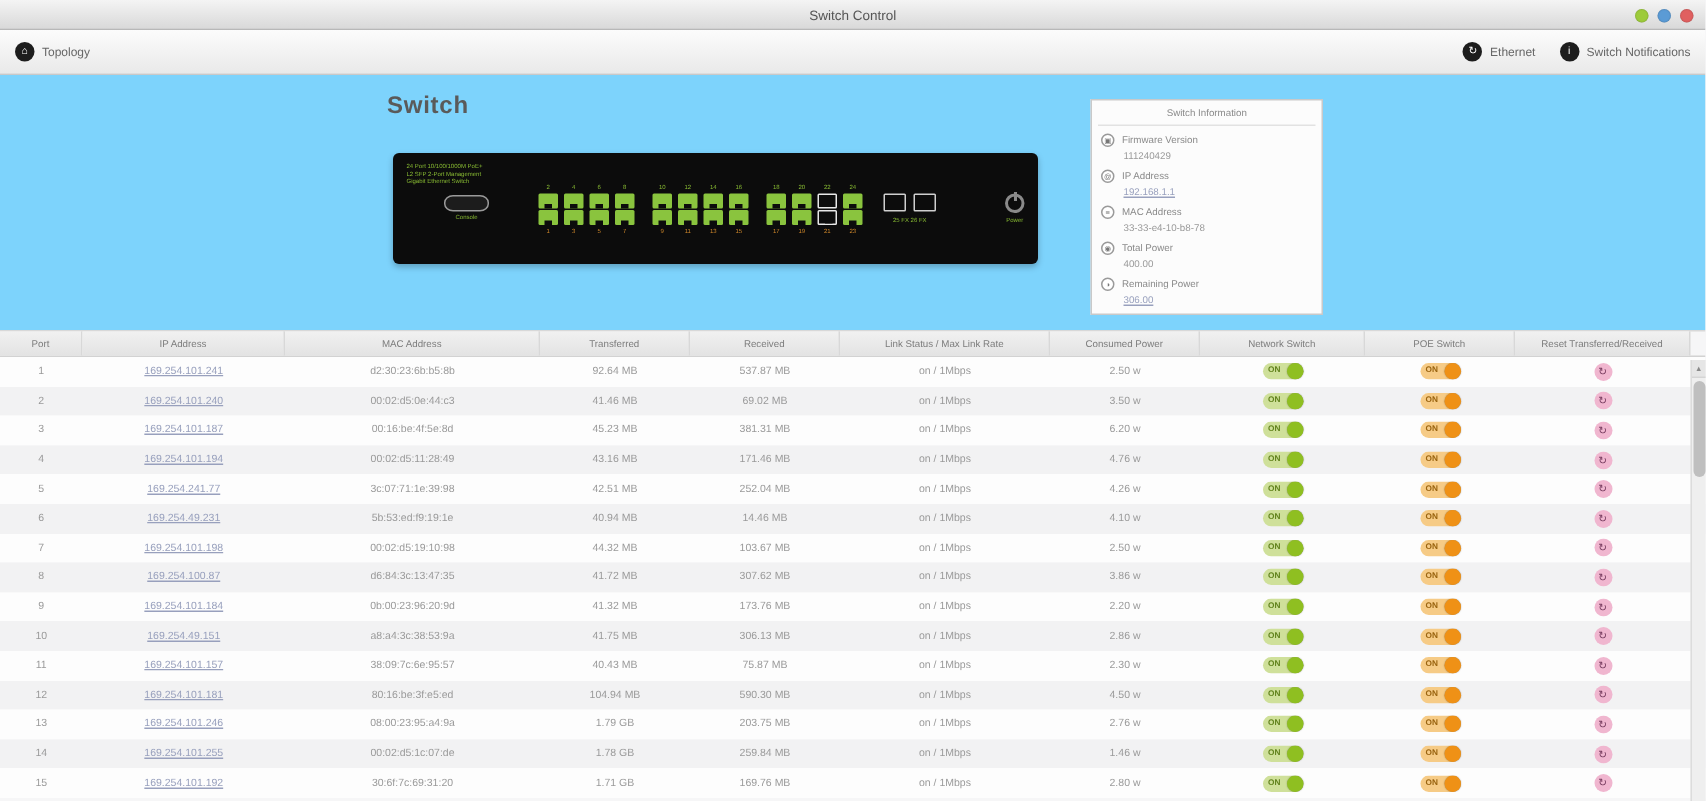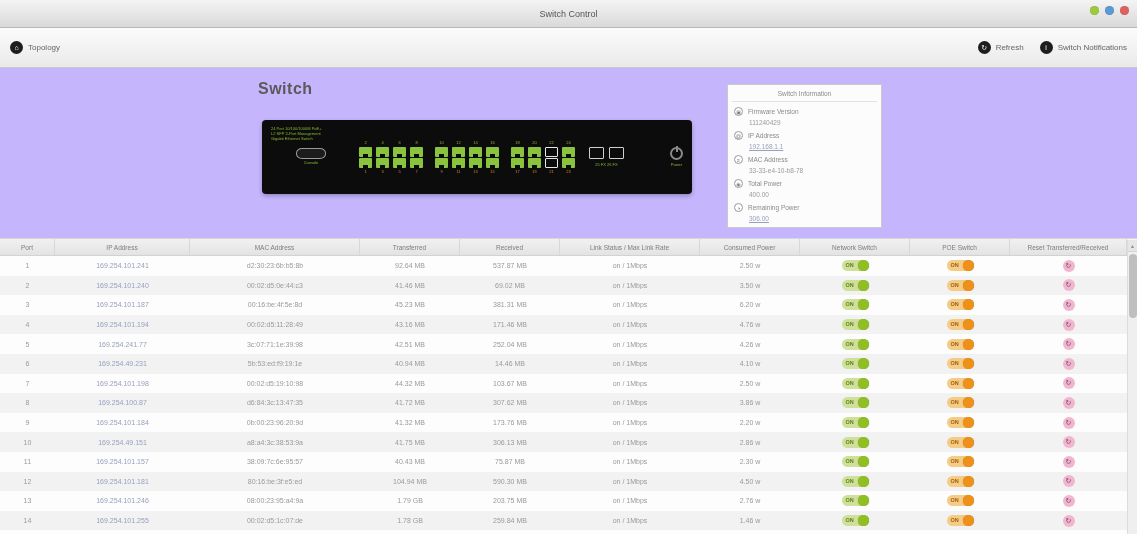--- a/index.html
+++ b/index.html
@@ -1,41 +1,41 @@
 <!DOCTYPE html>
 <html><head>
 <meta charset="utf-8">
 <style>
   * { box-sizing: border-box; margin: 0; padding: 0; }
   html,body { width:1137px; height:534px; overflow:hidden;
     font-family:"Liberation Sans","DejaVu Sans",sans-serif; background:#f6f6f7; }
 
   
-  .titlebar { position:relative; height:28px;
+  .titlebar { position:relative; height:20px;
     background:linear-gradient(#f4f4f4,#d9d9d9); border-bottom:1px solid #b8b8b8;
     display:flex; align-items:center; justify-content:center; }
   .titlebar-title { font-size:9px; color:#555; }
   .win-controls { position:absolute; right:8px; top:6px; display:flex; gap:6px; }
   .win-btn { width:9px; height:9px; border-radius:50%; cursor:pointer;
     box-shadow: inset 0 0 1px rgba(0,0,0,.35); }
   .win-btn.min { background:#9dcb3b; } .win-btn.max { background:#5b9bd5; }
   .win-btn.close { background:#e06060; }
 
   
-  .toolbar { height:40px; background:linear-gradient(#fcfcfc,#e9e9e9);
+  .toolbar { height:30px; background:linear-gradient(#fcfcfc,#e9e9e9);
     border-bottom:1px solid #c9c9c9; display:flex; align-items:center;
     justify-content:space-between; padding:0 10px; }
   .tool-group { display:flex; align-items:center; gap:16px; }
   .tool-btn { display:flex; align-items:center; gap:5px; cursor:pointer; }
   .tool-icon { width:13px; height:13px; border-radius:50%; background:#1d1d1d;
     color:#fff; font-size:7px; line-height:13px; text-align:center; flex:0 0 13px; }
   .tool-label { font-size:8px; color:#666; }
 
   
-  .main { position:relative; height:170px; background:#c4b5fd; }
+  .main { position:relative; height:170px; background:#7dd3fc; }
   .switch-heading { position:absolute; left:258px; top:12px; font-size:16px;
     font-weight:bold; color:#5a5a5a; letter-spacing:.5px; }
 
   
   .device { position:absolute; left:262px; top:52px; width:430px; height:74px;
     background:#0c0c0c; border-radius:4px; display:flex; align-items:center;
     padding:0 9px; box-shadow:0 2px 4px rgba(0,0,0,.25); }
   .device-left { width:80px; align-self:flex-start; padding-top:6px; }
   .desc-line { font-size:4px; line-height:5px; color:#86b832; white-space:nowrap; }
   .console-port { width:30px; height:11px; border:1px solid #9a9a9a;
@@ -132,21 +132,21 @@
 <div class="toolbar">
   <div class="tool-group">
     <div class="tool-btn">
       <span class="tool-icon">⌂</span>
       <span class="tool-label">Topology</span>
     </div>
   </div>
   <div class="tool-group">
     <div class="tool-btn">
       <span class="tool-icon">↻</span>
-      <span class="tool-label">Refresh</span>
+      <span class="tool-label">Ethernet</span>
     </div>
     <div class="tool-btn">
       <span class="tool-icon">i</span>
       <span class="tool-label">Switch Notifications</span>
     </div>
   </div>
 </div>
 
 <div class="main">
   <div class="switch-heading">Switch</div>

